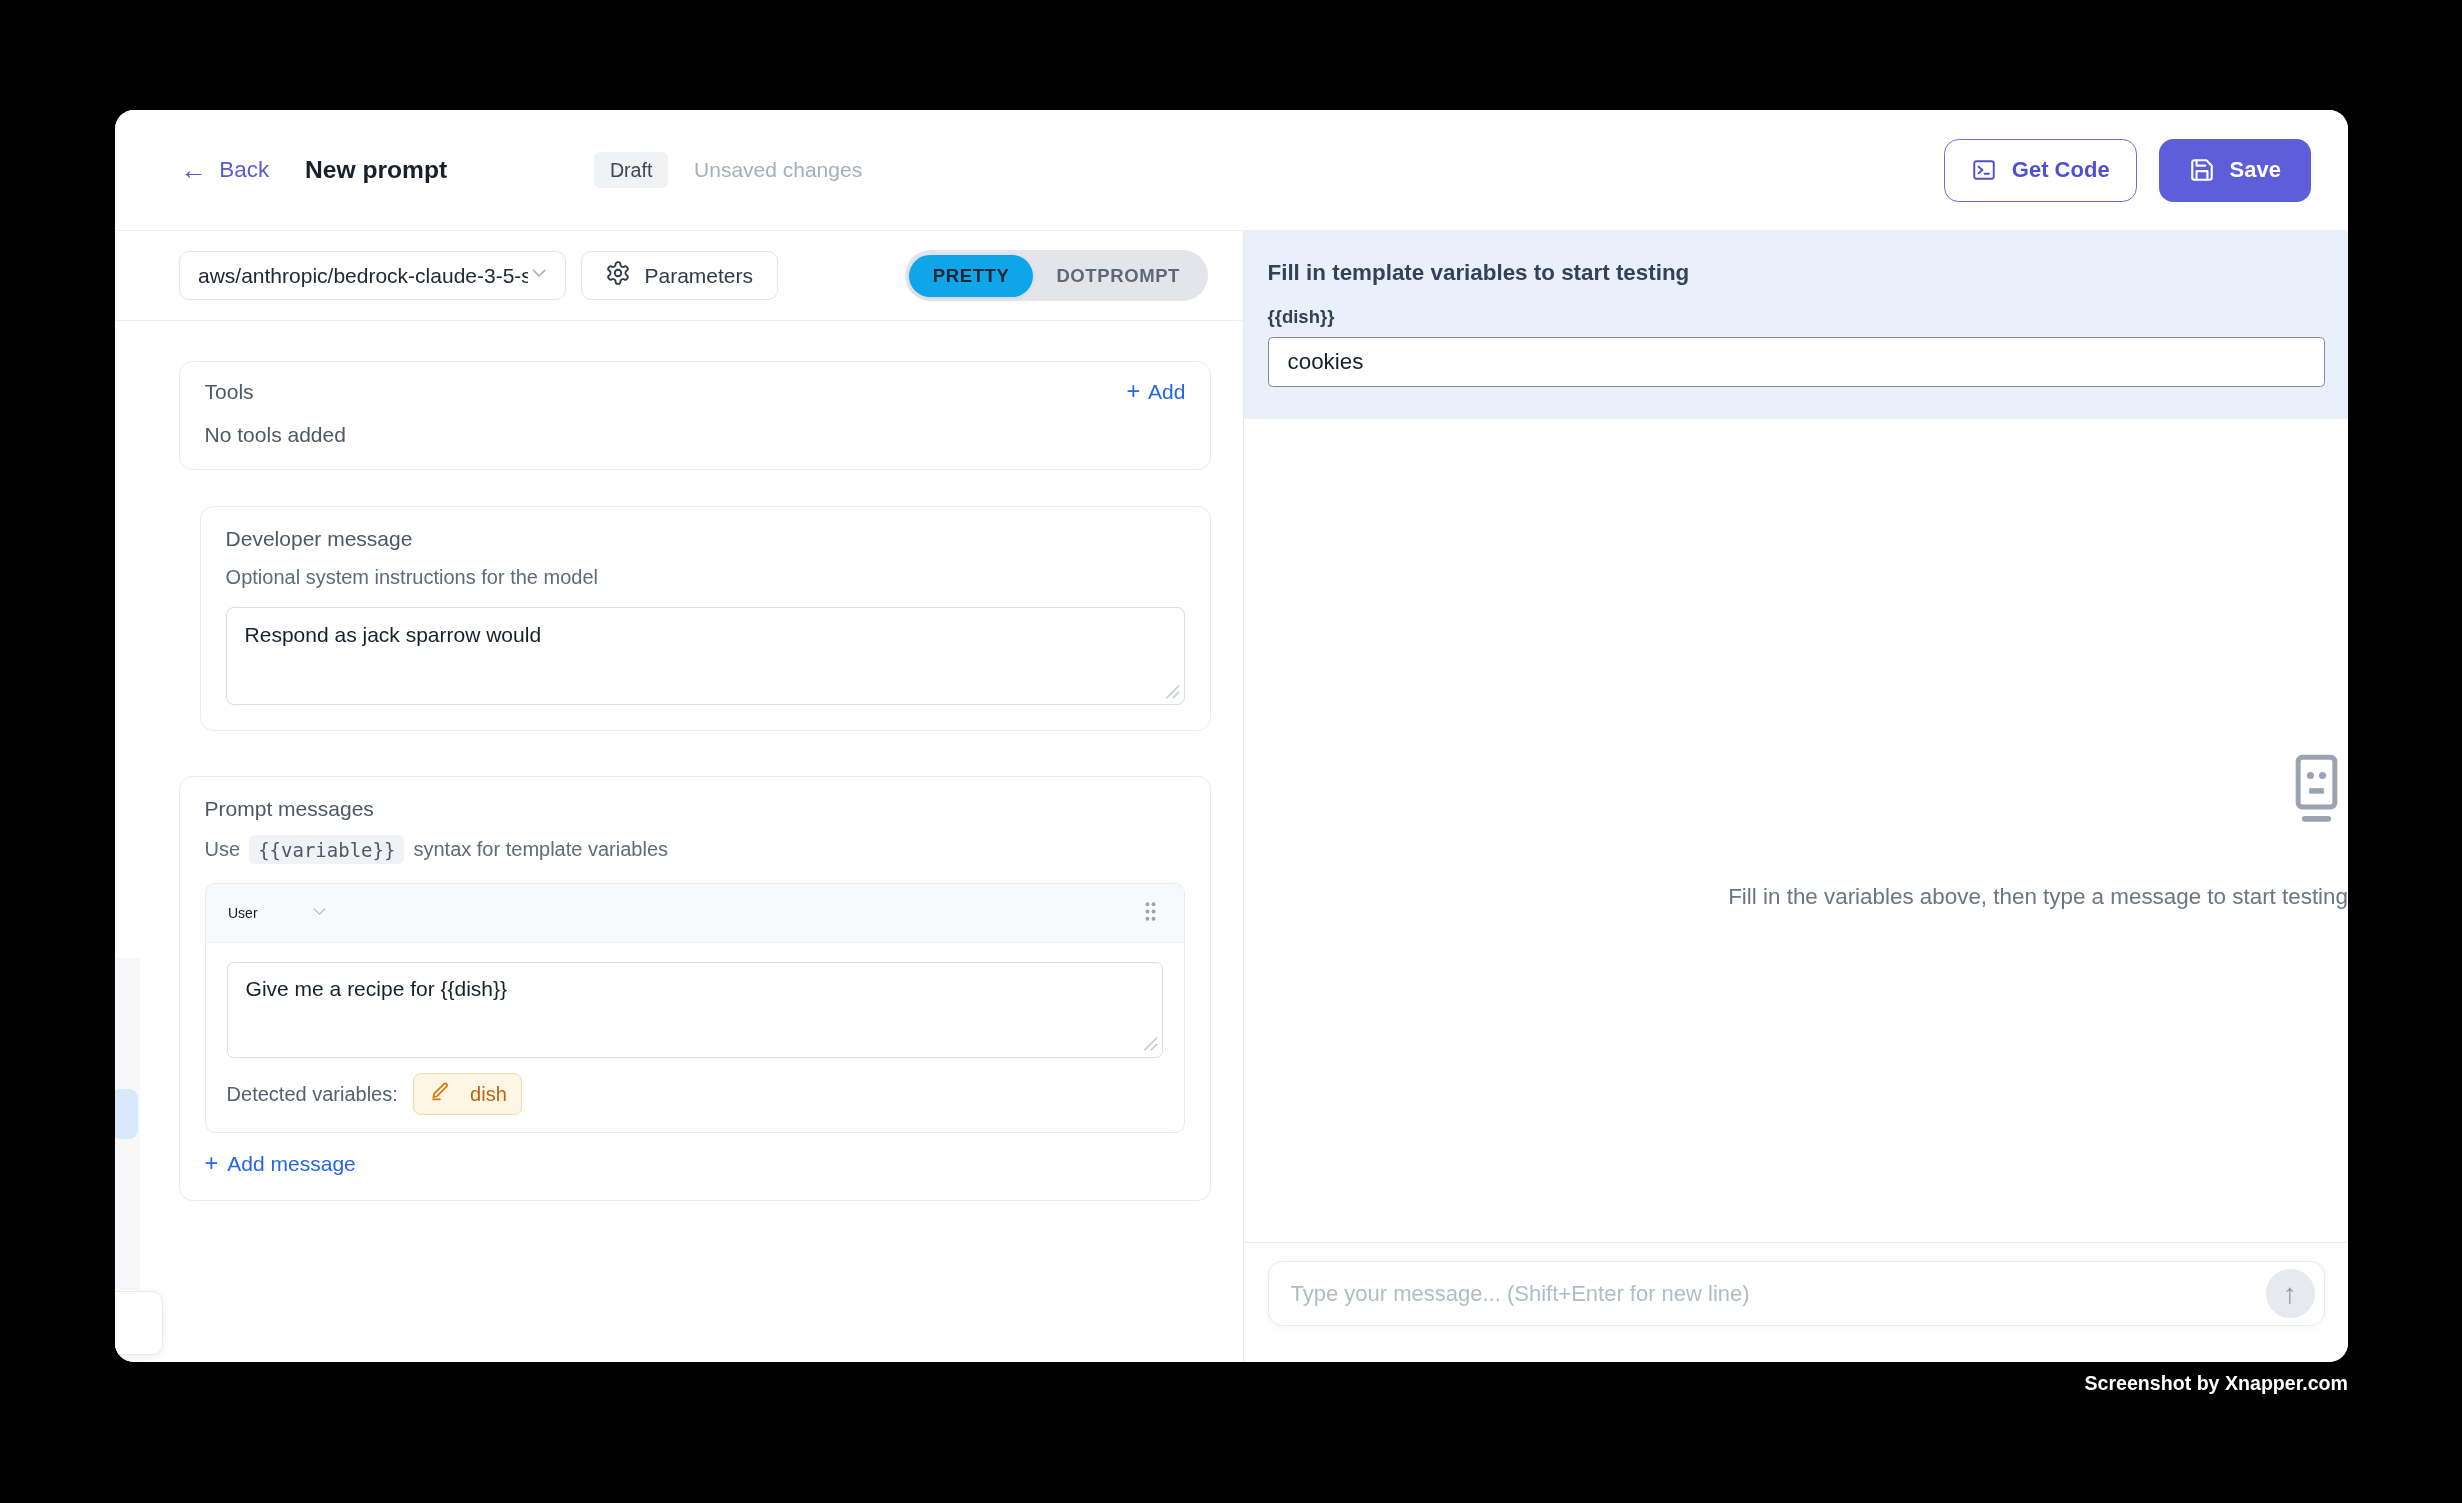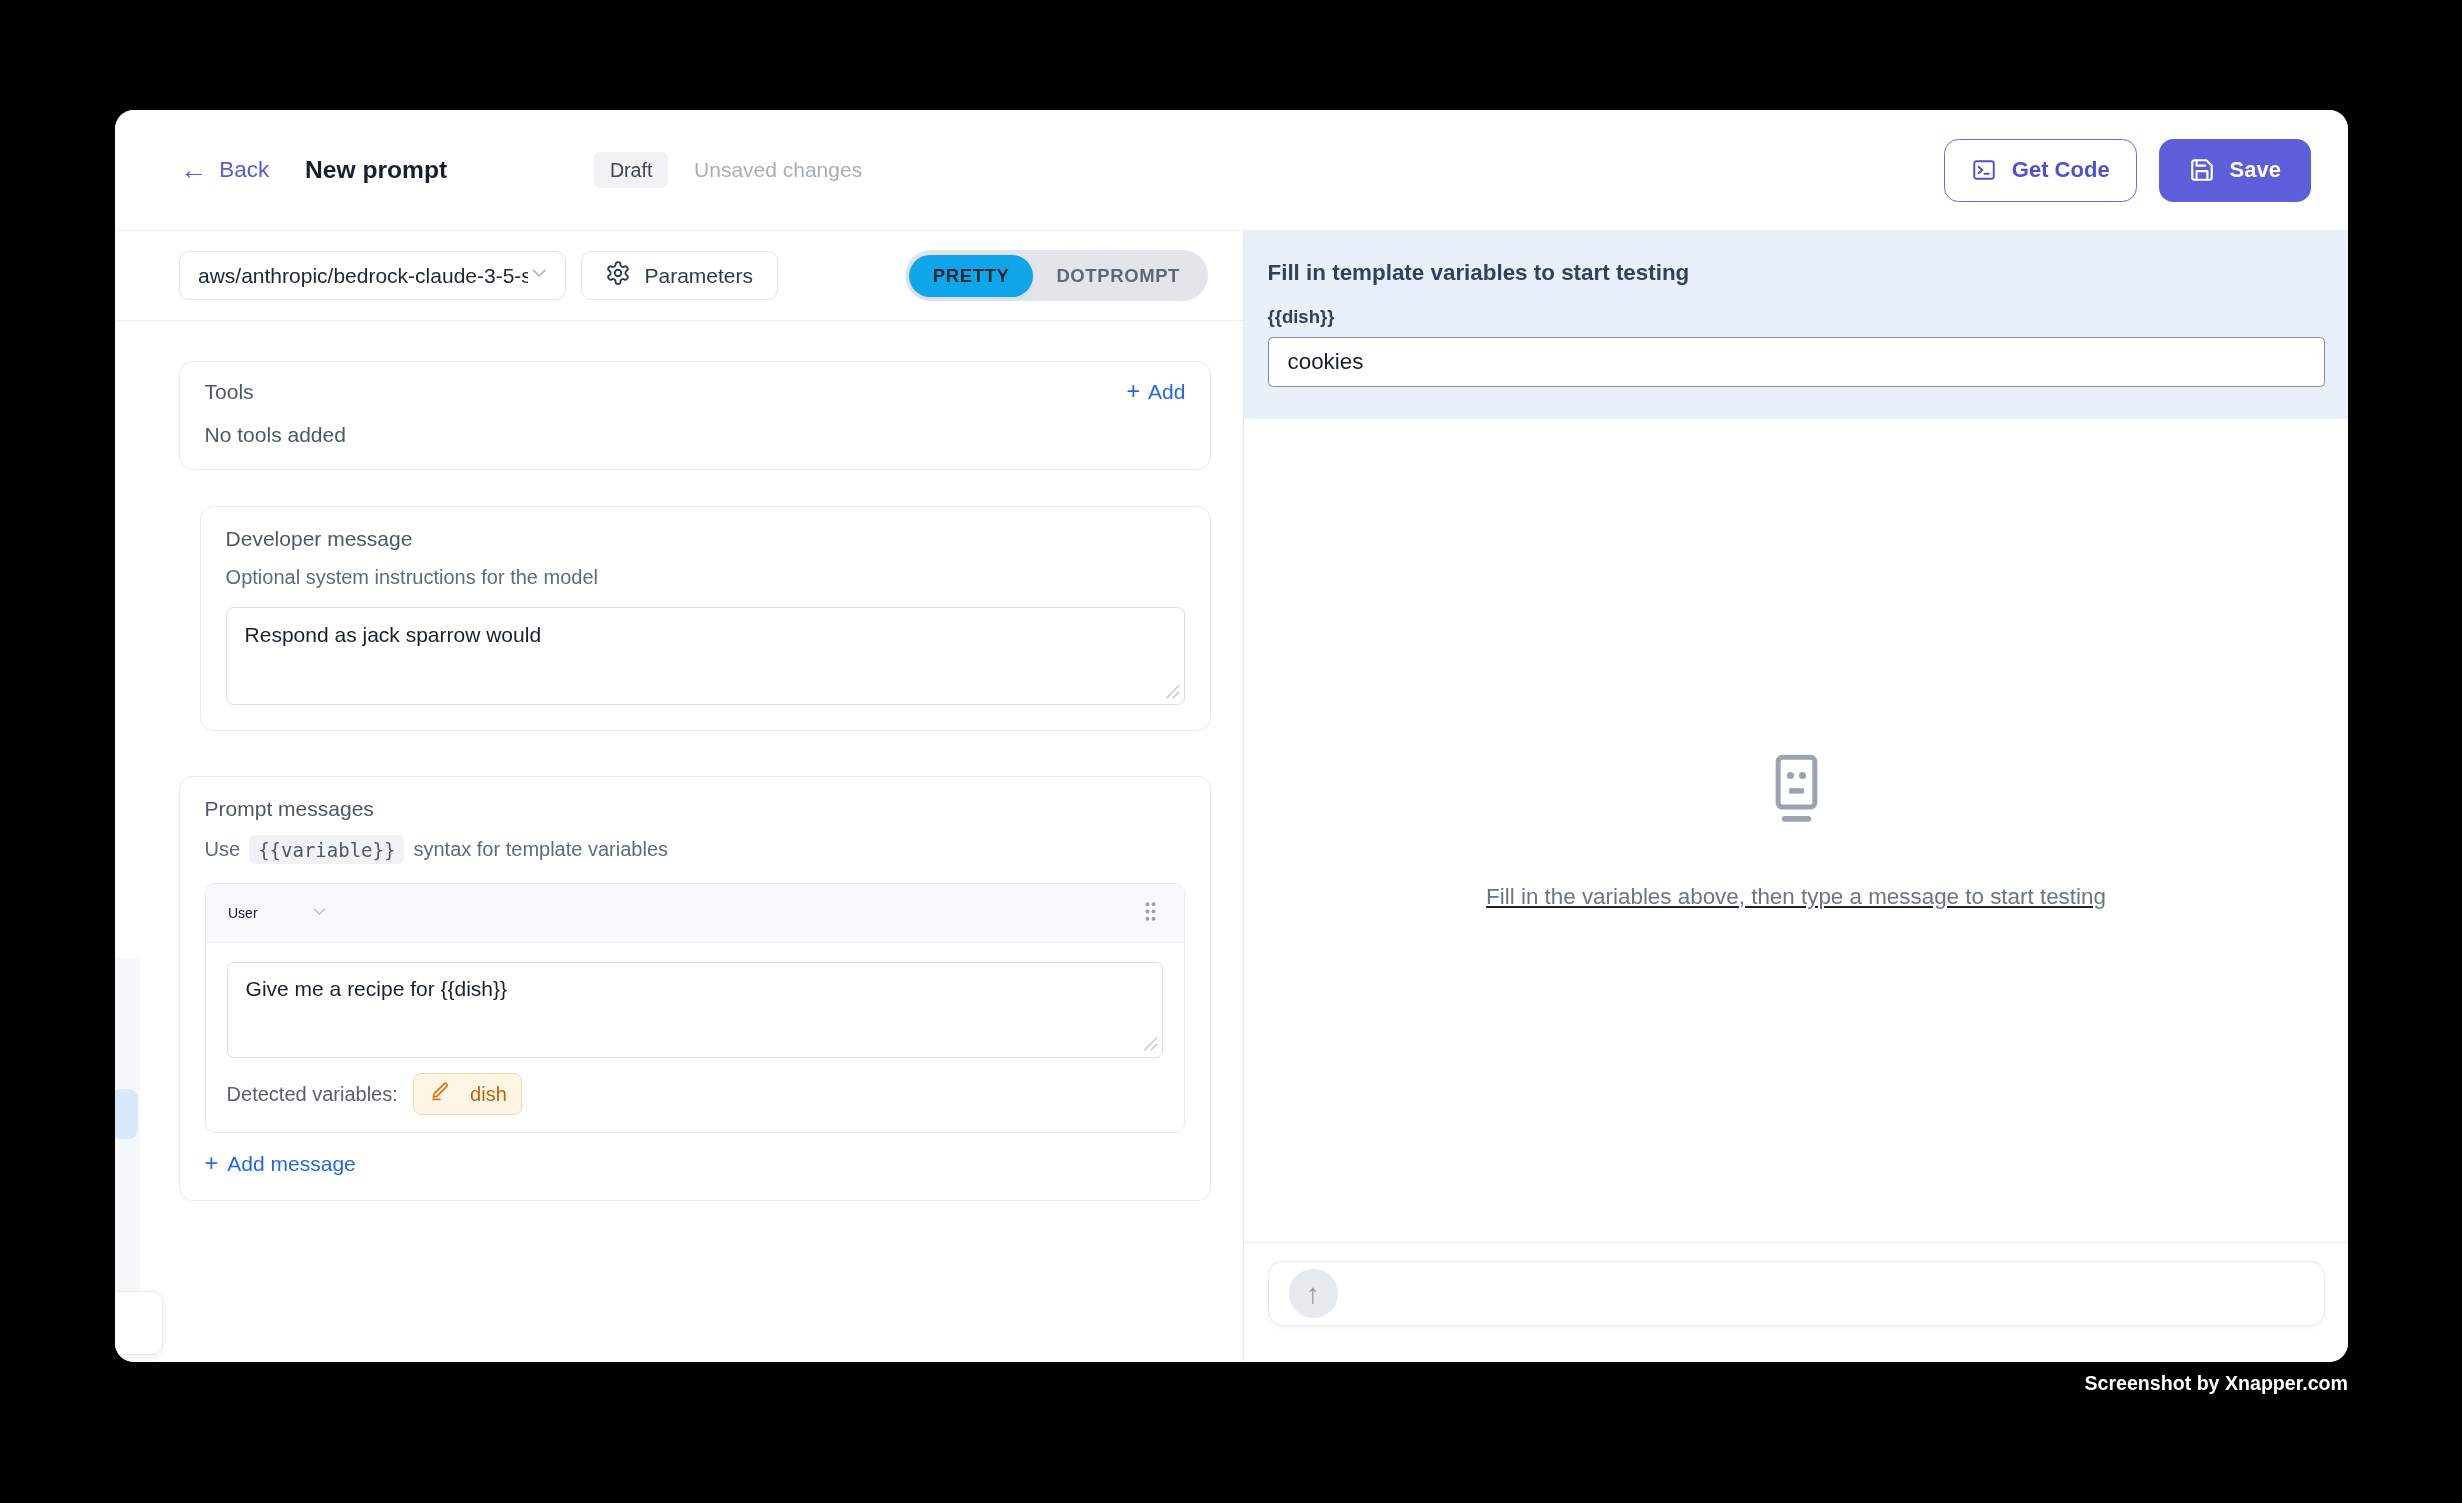--- a/index.html
+++ b/index.html
@@ -87,21 +87,21 @@
   
   .right-panel { flex:1; display:flex; flex-direction:column; min-width:0; background:#fff; }
   .vars-band { background:#e9f0fa; padding:29px 23.5px 32px; }
   .vars-heading { font-size:22.4px; font-weight:700; color:#33415a; }
   .var-label { margin-top:20px; font-size:18.5px; font-weight:700; color:#33415a; }
   .var-input {
     margin-top:9px; width:100%; height:50px; background:#fff; border:1.1px solid #828b9b;
     border-radius:4.5px; padding:0 19px; font-size:22.4px; color:#17202b; outline:none; display:block;
     font-family:"Liberation Sans", sans-serif;
   }
-  .empty-state { flex:1; display:flex; flex-direction:column; align-items:center; justify-content:center; gap:54px;text-decoration:underline; }
+  .empty-state { flex:1; display:flex; flex-direction:column; align-items:flex-end; justify-content:center; gap:54px; }
   .empty-text { font-size:22.4px; color:#6a7585; }
   .chat-bar { border-top:1.1px solid #e9ebee; padding:18px 23.5px 36px; }
   .chat-input-wrap {
     border:1.1px solid #e8eaee; border-radius:14.6px; height:65px; background:#fff;
     display:flex; align-items:center; padding:0 9px 0 20px; box-shadow:0 1.7px 6.7px rgba(20,30,50,.04);
   }
   .chat-input { flex:1; border:none; outline:none; font-size:22px; color:#17202b; background:transparent; font-family:"Liberation Sans", sans-serif; }
   .chat-input::placeholder { color:#b4bbc7; }
   .send-btn {
     width:49px; height:49px; border-radius:50%; background:#e6e9ee; color:#8f97a5;
@@ -286,20 +286,21 @@
               <circle cx="14.3" cy="9" r="1.35" fill="#9aa3af"></circle>
               <rect x="9.2" y="13.8" width="5.6" height="2.1" fill="#9aa3af"></rect>
               <rect x="6.4" y="24.4" width="11.2" height="2.2" rx="1.1" fill="#9aa3af"></rect>
             </svg>
           </span>
           <div class="empty-text">Fill in the variables above, then type a message to start testing</div>
         </div>
 
         <div class="chat-bar">
           <div class="chat-input-wrap">
+            <input class="chat-input" type="text" placeholder="Type your message... (Shift+Enter for new line)" style="">
             <button class="send-btn">
               <span>↑</span>
             </button>
           </div>
         </div>
 
       </div>
     </div>
 
     <div class="sidebar-sliver"></div>

